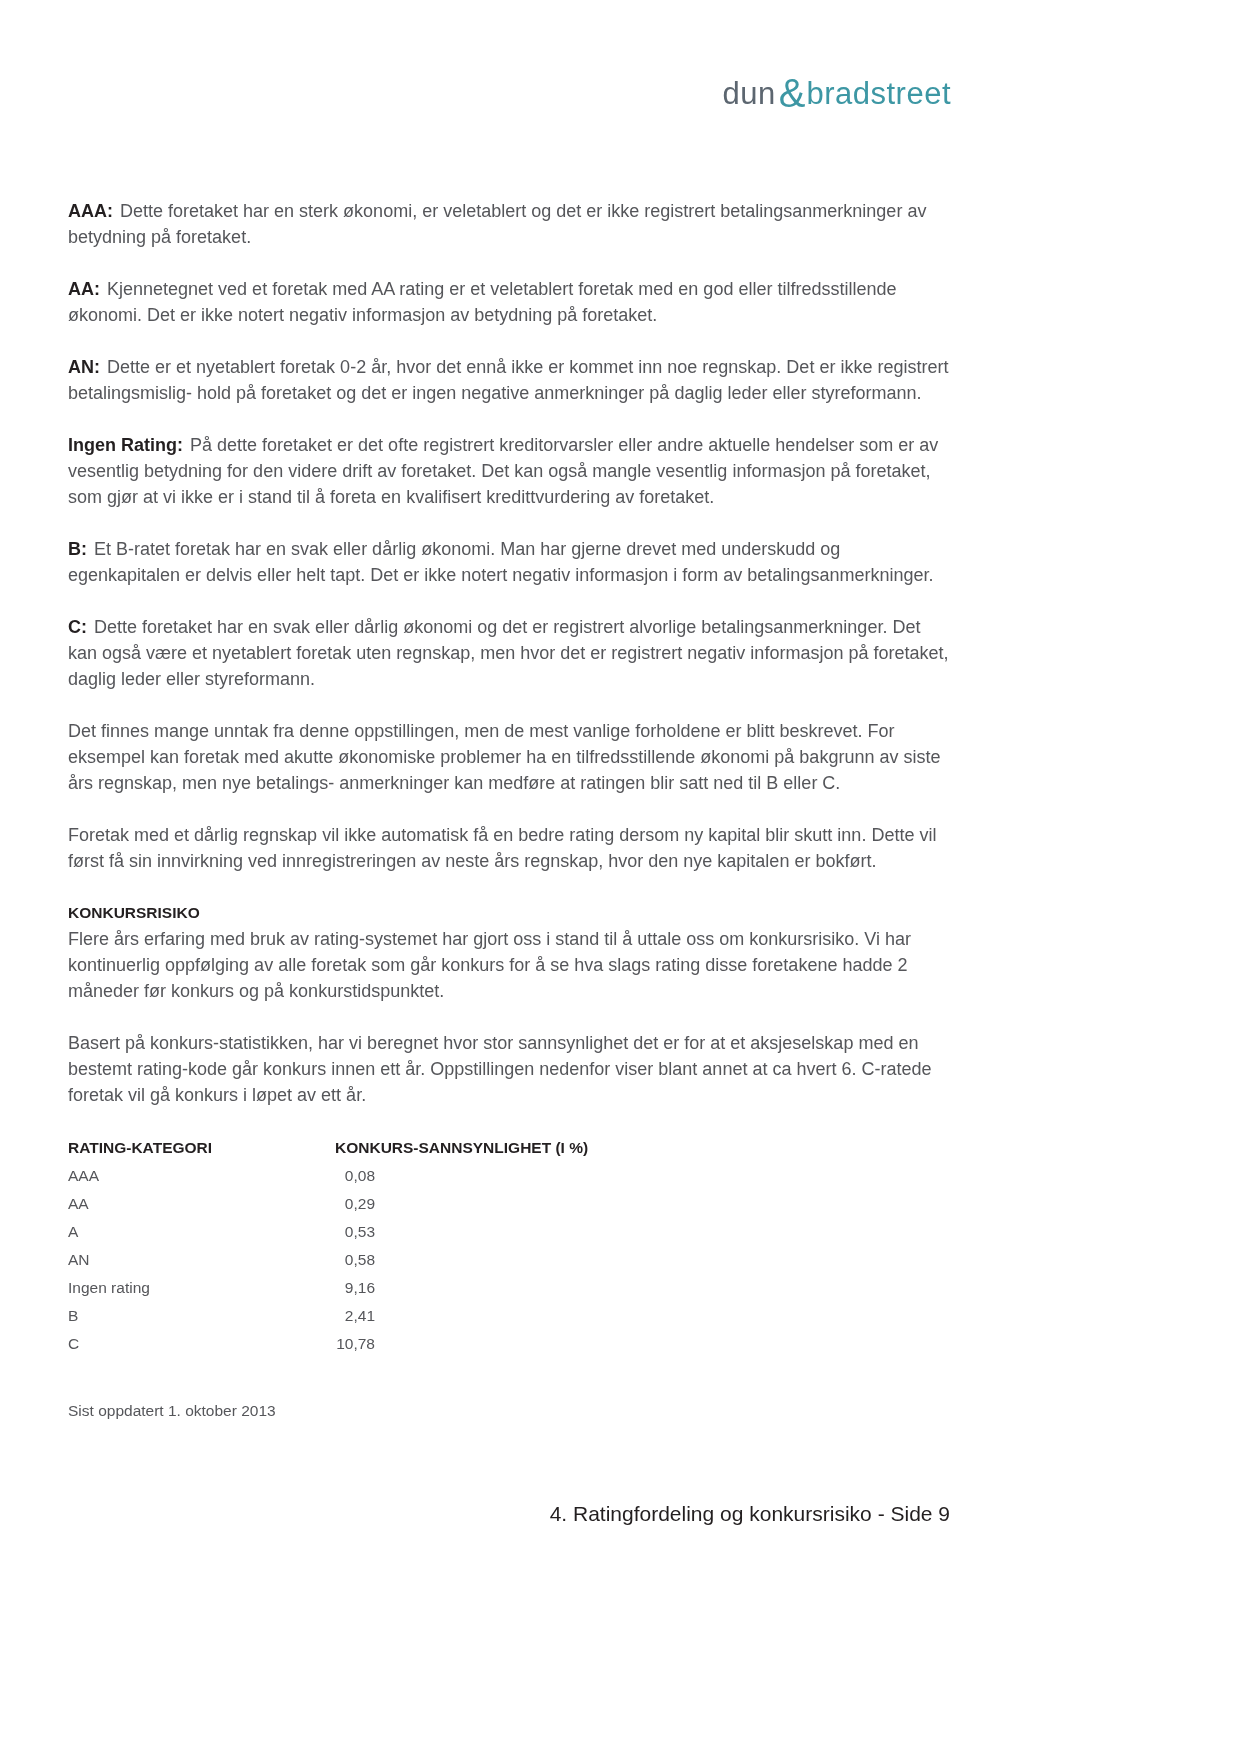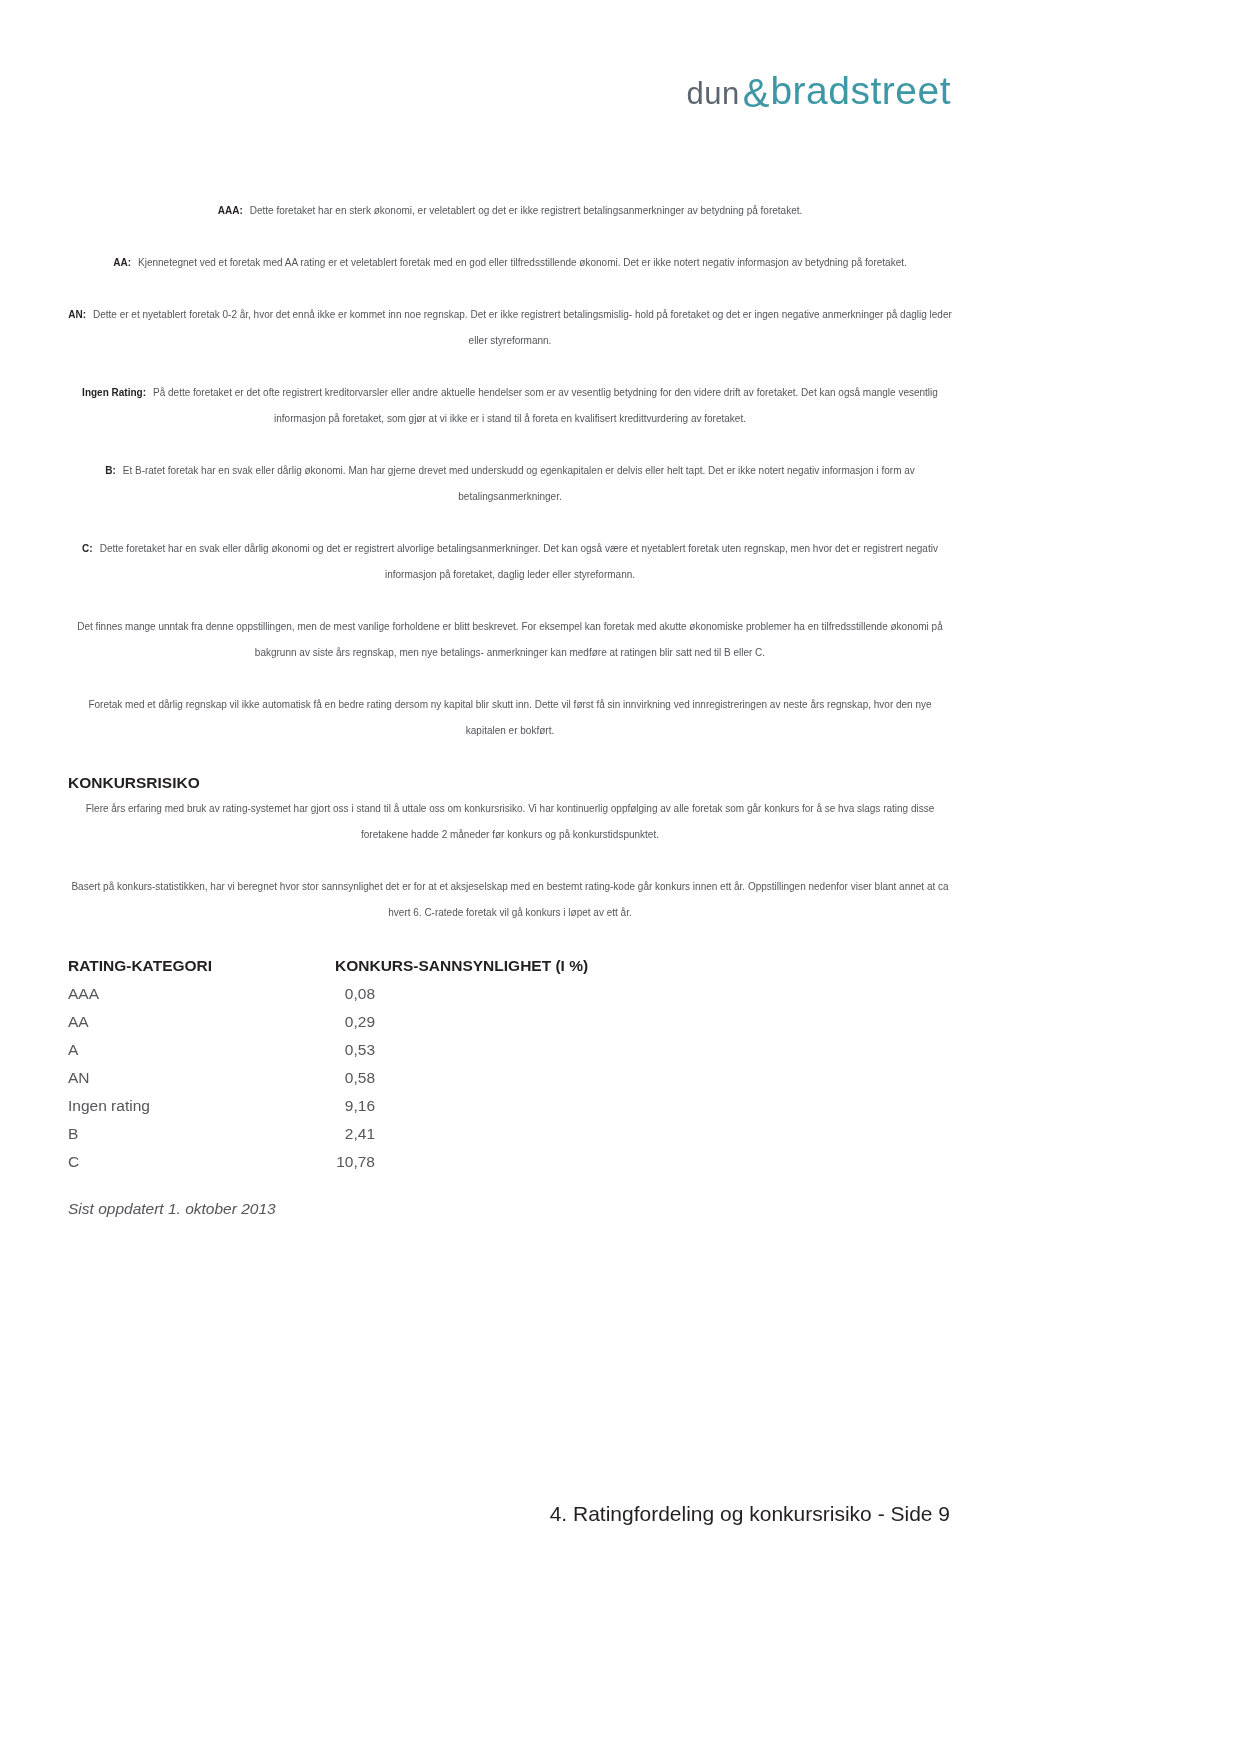--- a/index.html
+++ b/index.html
@@ -32,37 +32,36 @@
   }
   .logo-amp {
     font-size: 40px;
     color: #3d97a4;
     margin: 0 1px 0 3px;
     position: relative;
     top: 3px;
     font-weight: normal;
   }
   .logo-bradstreet {
-    font-size: 39px;
+    font-size: 31px;
     color: #3d97a4;
     letter-spacing: 0.5px;
   }
 
   
   .content {
     position: absolute;
     top: 198px;
     left: 68px;
     width: 884px;
   }
   p.para {
     margin: 0 0 26px 0;
-    font-size: 10px;
+    font-size: 18px;
     line-height: 26px;
-    text-align: center;
   }
   .label {
     font-weight: bold;
     color: #231f20;
     margin-right: 7px;
   }
   .section-heading {
     margin: 0;
     font-size: 15.5px;
     line-height: 26px;
@@ -81,24 +80,23 @@
   }
   .t-row .cat { width: 267px; flex: 0 0 267px; }
   .t-row .val { width: 40px; flex: 0 0 40px; text-align: right; }
   .t-head .cat, .t-head .val-h {
     font-weight: bold;
     color: #231f20;
     white-space: nowrap;
   }
 
   .last-updated {
-    margin-top: 20px;
+    margin-top: 40px;
     font-size: 15.5px;
     line-height: 26px;
-    font-style: italic;
   }
 
   
   .page-footer {
     position: absolute;
     top: 1502px;
     right: 291px;
     font-size: 21px;
     color: #231f20;
     white-space: nowrap;

